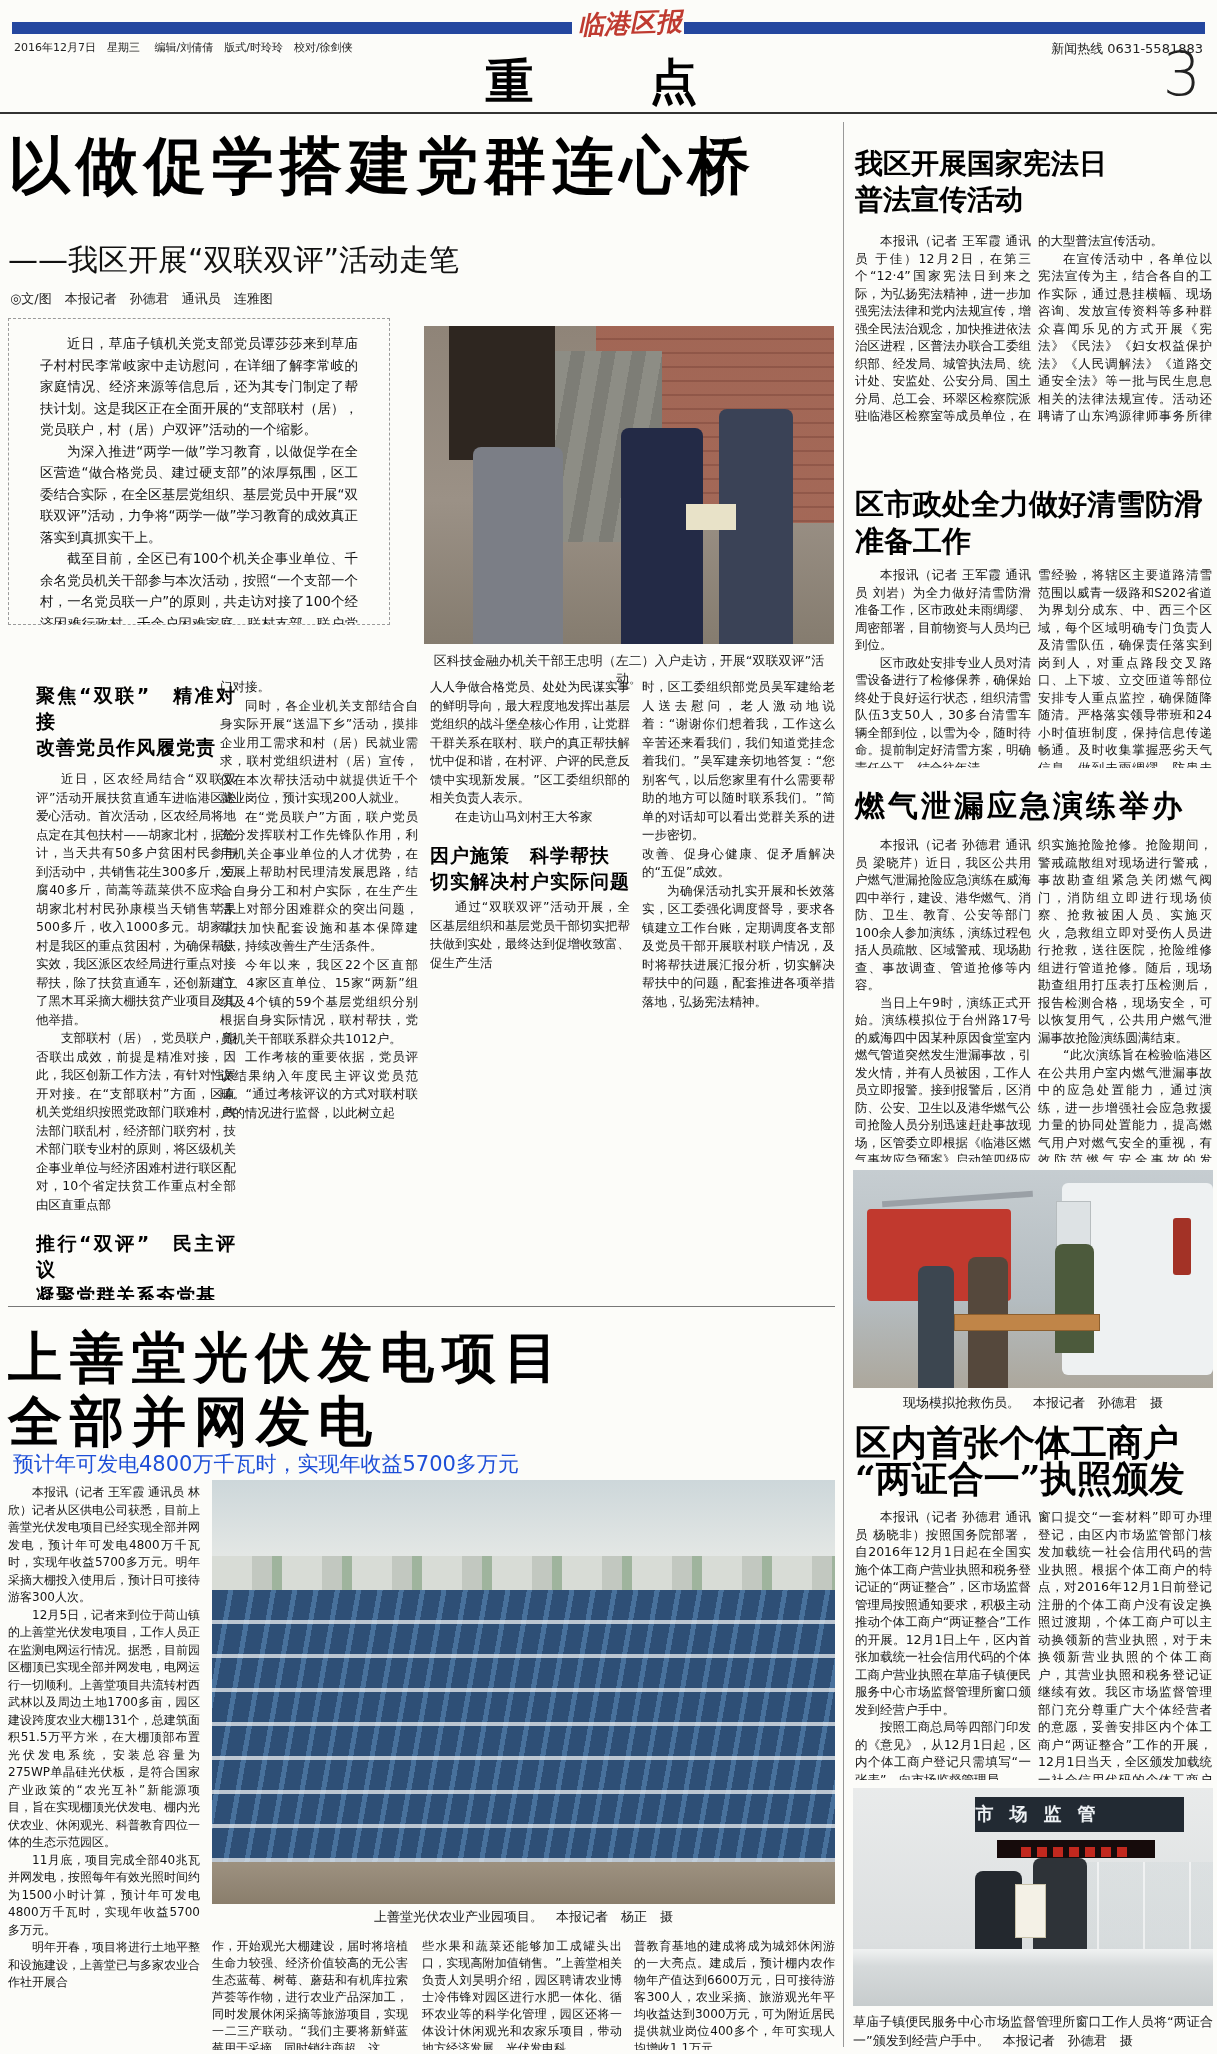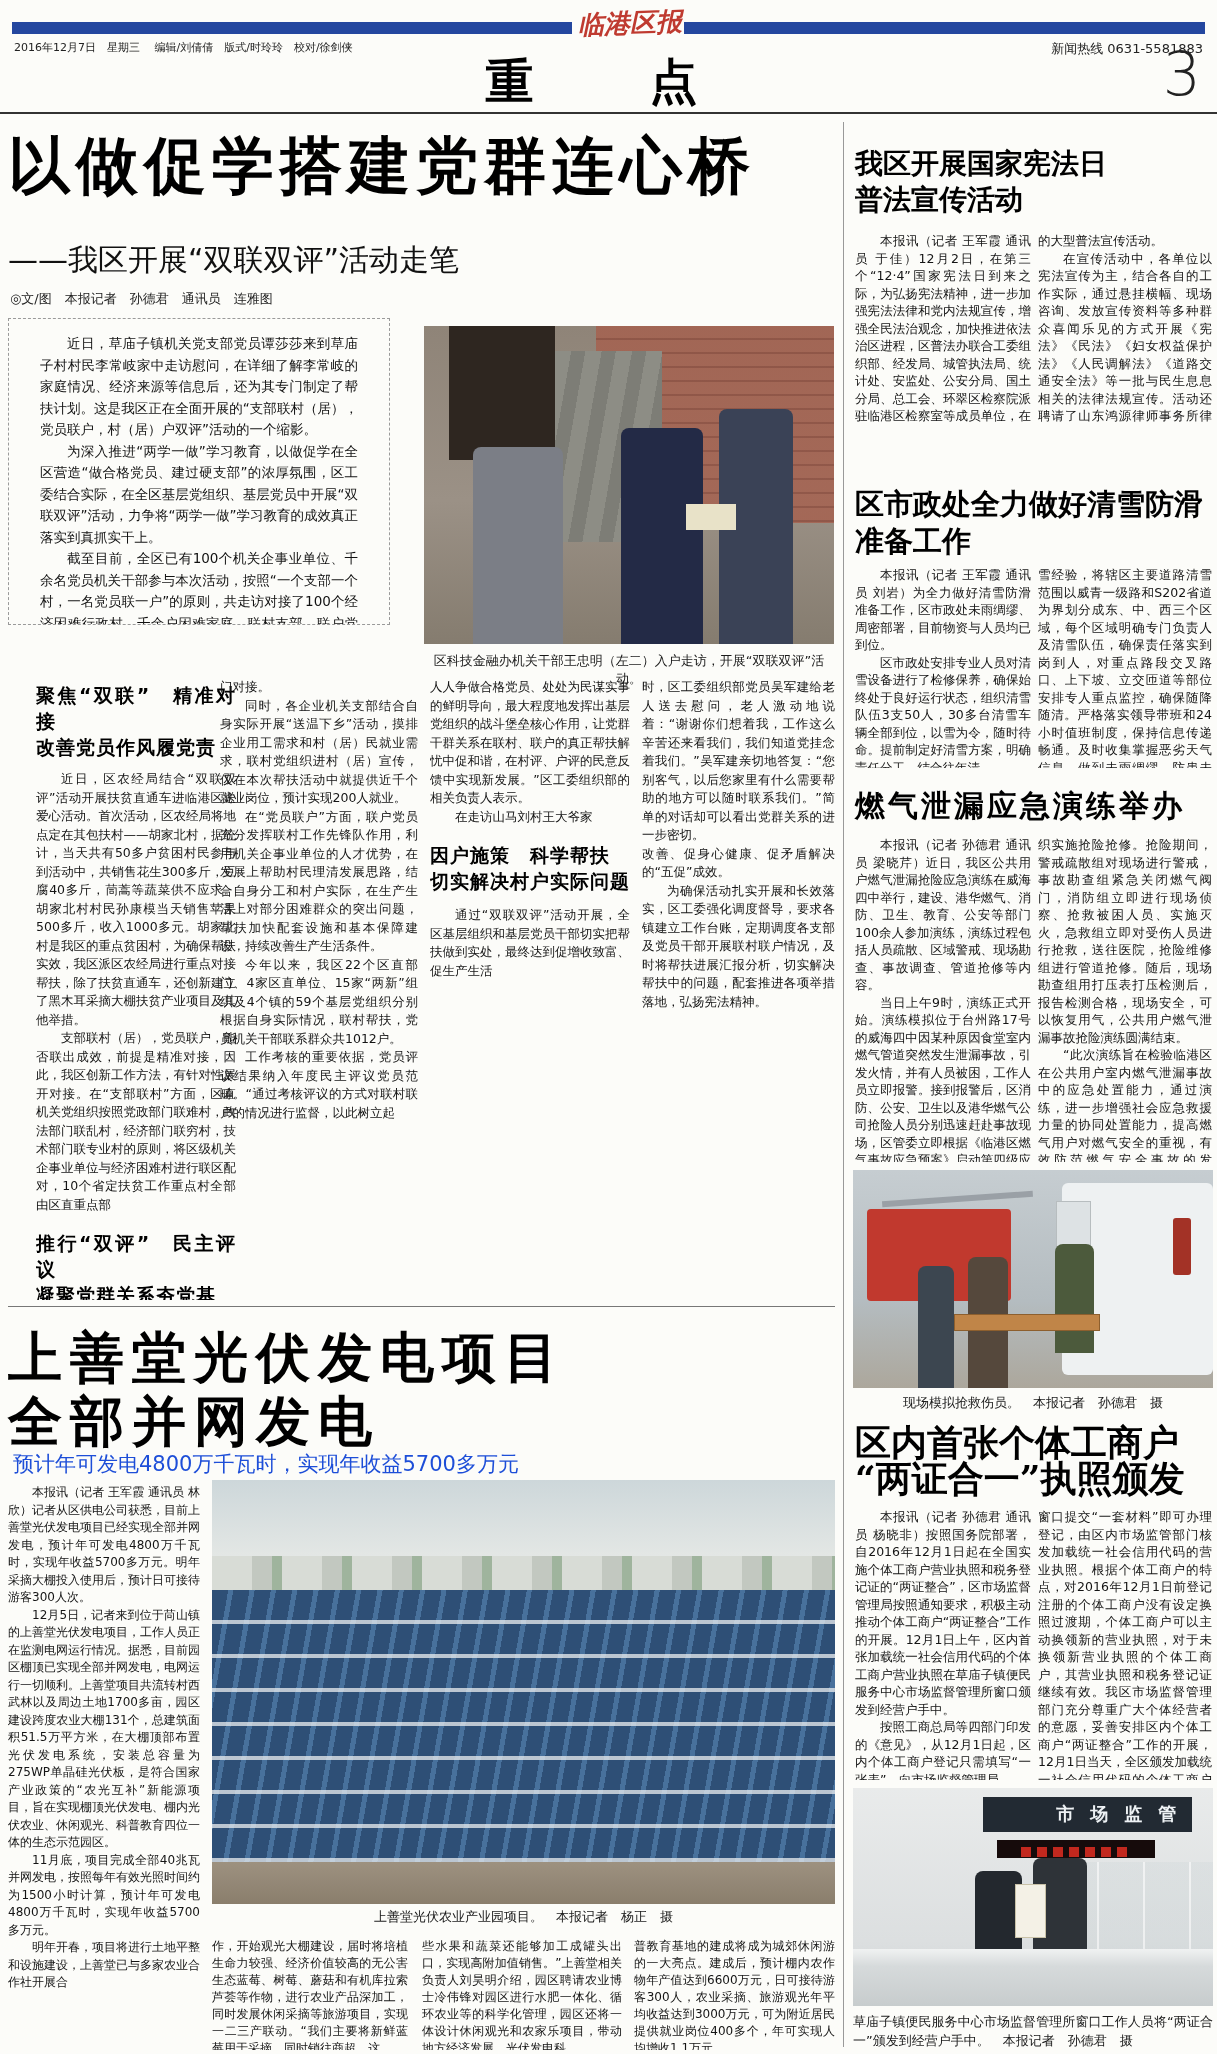--- a/index.html
+++ b/index.html
@@ -78,21 +78,21 @@
     <p style="text-indent:0;">门对接。</p>
     <p>同时，各企业机关支部结合自身实际开展“送温下乡”活动，摸排企业用工需求和村（居）民就业需求，联村党组织进村（居）宣传，仅在本次帮扶活动中就提供近千个就业岗位，预计实现200人就业。</p>
     <p>在“党员联户”方面，联户党员充分发挥联村工作先锋队作用，利用机关企事业单位的人才优势，在发展上帮助村民理清发展思路，结合自身分工和村户实际，在生产生活上对部分困难群众的突出问题，帮扶加快配套设施和基本保障建设，持续改善生产生活条件。</p>
     <p>今年以来，我区22个区直部门、4家区直单位、15家“两新”组织及4个镇的59个基层党组织分别根据自身实际情况，联村帮扶，党员机关干部联系群众共1012户。</p>
     <p>工作考核的重要依据，党员评议结果纳入年度民主评议党员范畴。“通过考核评议的方式对联村联户的情况进行监督，以此树立起</p>
   </div>
 
   <div class="abs btxt" style="left:430px;top:678px;width:200px;height:622px;">
     <p style="text-indent:0;">人人争做合格党员、处处为民谋实事的鲜明导向，最大程度地发挥出基层党组织的战斗堡垒核心作用，让党群干群关系在联村、联户的真正帮扶解忧中促和谐，在村评、户评的民意反馈中实现新发展。”区工委组织部的相关负责人表示。</p>
     <p>在走访山马刘村王大爷家</p>
-    <div class="sechead" style="margin:16px 0 12px;">
+    <div class="sechead" style="margin:16px 0 4px;">
       <div>因户施策　科学帮扶</div>
         <div>切实解决村户实际问题</div>
     </div>
     <p>通过“双联双评”活动开展，全区基层组织和基层党员干部切实把帮扶做到实处，最终达到促增收致富、促生产生活</p>
   </div>
 
   <div class="abs btxt" style="left:642px;top:678px;width:193px;height:622px;">
     <p style="text-indent:0;">时，区工委组织部党员吴军建给老人送去慰问，老人激动地说着：“谢谢你们想着我，工作这么辛苦还来看我们，我们知道党挂念着我们。”吴军建亲切地答复：“您别客气，以后您家里有什么需要帮助的地方可以随时联系我们。”简单的对话却可以看出党群关系的进一步密切。</p>
     <p style="text-indent:0;">改善、促身心健康、促矛盾解决的“五促”成效。</p>
     <p>为确保活动扎实开展和长效落实，区工委强化调度督导，要求各镇建立工作台账，定期调度各支部及党员干部开展联村联户情况，及时将帮扶进展汇报分析，切实解决帮扶中的问题，配套推进各项举措落地，弘扬宪法精神。</p>
@@ -205,21 +205,21 @@
   <div class="abs rtxt" style="left:855px;top:1508px;width:176px;height:272px;">
     <p>本报讯（记者 孙德君 通讯员 杨晓非）按照国务院部署，自2016年12月1日起在全国实施个体工商户营业执照和税务登记证的“两证整合”，区市场监督管理局按照通知要求，积极主动推动个体工商户“两证整合”工作的开展。12月1日上午，区内首张加载统一社会信用代码的个体工商户营业执照在草庙子镇便民服务中心市场监督管理所窗口颁发到经营户手中。</p>
     <p>按照工商总局等四部门印发的《意见》，从12月1日起，区内个体工商户登记只需填写“一张表”，向市场监督管理局</p>
   </div>
   <div class="abs rtxt" style="left:1038px;top:1508px;width:174px;height:272px;">
     <p style="text-indent:0;">窗口提交“一套材料”即可办理登记，由区内市场监管部门核发加载统一社会信用代码的营业执照。根据个体工商户的特点，对2016年12月1日前登记注册的个体工商户没有设定换照过渡期，个体工商户可以主动换领新的营业执照，对于未换领新营业执照的个体工商户，其营业执照和税务登记证继续有效。我区市场监督管理部门充分尊重广大个体经营者的意愿，妥善安排区内个体工商户“两证整合”工作的开展，12月1日当天，全区颁发加载统一社会信用代码的个体工商户营业执照6份。</p>
   </div>
 
   <div class="abs photo" style="left:853px;top:1788px;width:360px;height:218px;background:linear-gradient(#e9ebeb,#dcdfe0 70%,#cfd3d4);">
     <div class="abs" style="left:34%;top:4%;width:58%;height:16%;background:#222a33;color:#eef2f5;font-size:18px;letter-spacing:16px;
-                text-align:right;line-height:34px;font-weight:bold;margin-left:8px;">市场监管</div>
+                text-align:left;line-height:34px;font-weight:bold;">市场监管</div>
     <div class="abs" style="left:40%;top:24%;width:44%;height:8%;background:#160b0b;
          overflow:hidden;">
       <div style="width:70%;height:60%;margin:4% 15%;background:repeating-linear-gradient(90deg,#c2281e 0 10px,#160b0b 10px 16px);"></div>
     </div>
     <div class="abs" style="left:55%;top:34%;width:45%;height:40%;
          background:repeating-linear-gradient(90deg,rgba(255,255,255,.5) 0 2px,rgba(200,210,212,.25) 2px 46px);"></div>
     <div class="fig" style="left:34%;top:38%;width:13%;height:50%;background:#23282e;"></div>
     <div class="fig" style="left:50%;top:32%;width:15%;height:56%;background:#2e3338;"></div>
     <div class="abs" style="left:45%;top:44%;width:8%;height:24%;
          background:#f4f1e6;border:1px solid #c9c2a8;"></div>

